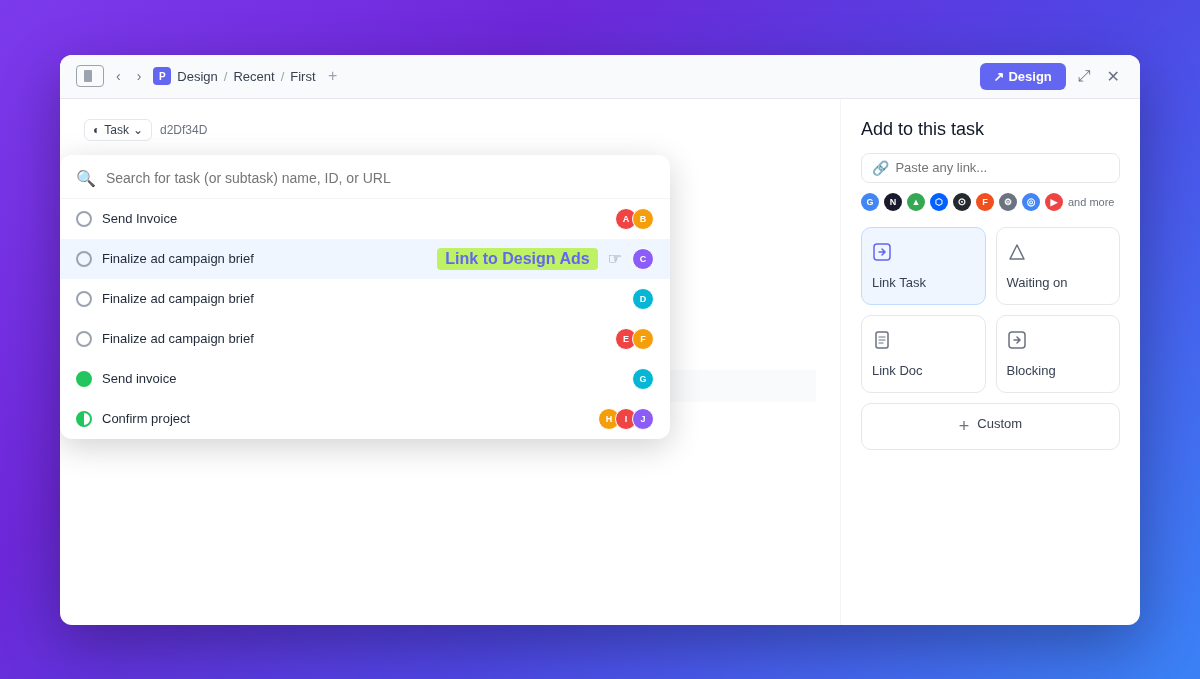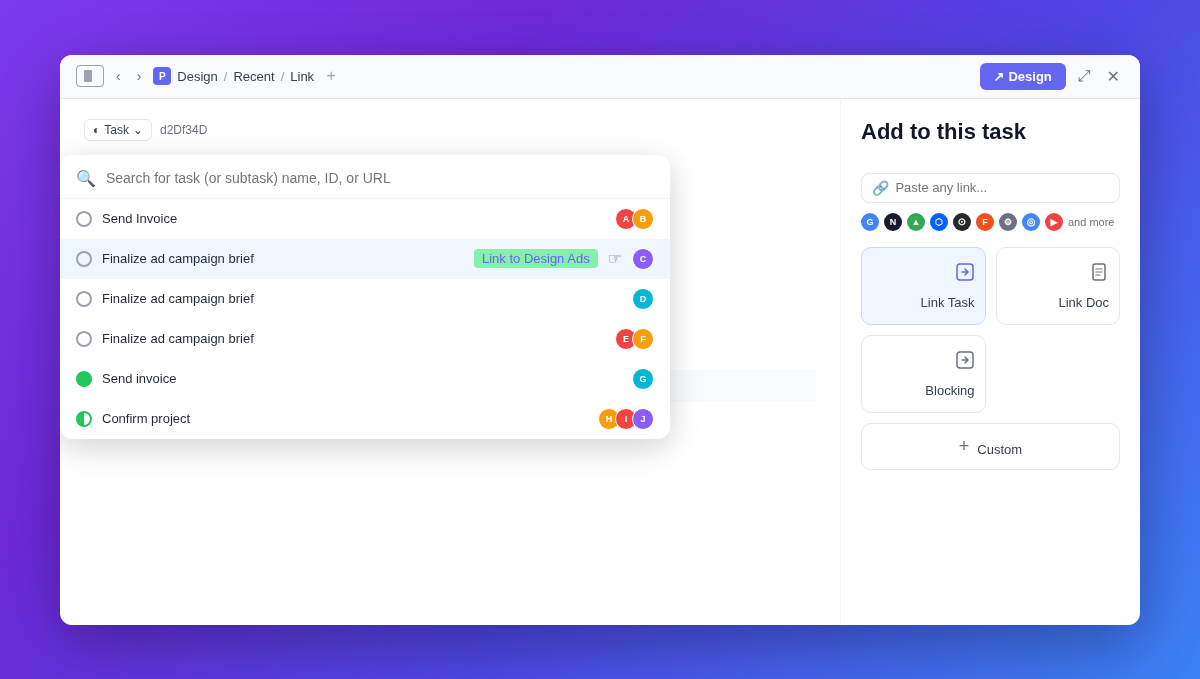--- a/index.html
+++ b/index.html
@@ -209,22 +209,22 @@
     .task-status-dot.green { background: #22c55e; border-color: #22c55e; }
     .task-status-dot.half {
       background: linear-gradient(90deg, #22c55e 50%, transparent 50%);
       border-color: #22c55e;
     }
 
     .dropdown-task-name {
       flex: 1; font-size: 13px; color: #1f2937; font-weight: 500;
     }
     .link-badge {
-      font-size: 13px; color: #6366f1; font-weight: 400;
-      background: #86efac;
+      font-size: 16px; color: #6366f1; font-weight: 700;
+      background: #bef264;
       padding: 2px 8px; border-radius: 4px;
     }
     .cursor-icon {
       font-size: 16px; color: #6b7280;
     }
     .avatars {
       display: flex; align-items: center;
     }
     .avatar {
       width: 22px; height: 22px;
@@ -239,22 +239,22 @@
     .avatar:first-child { margin-left: 0; }
 
     
     .right-panel {
       width: 300px;
       border-left: 1px solid #f3f4f6;
       padding: 20px;
       flex-shrink: 0;
     }
     .right-panel-title {
-      font-size: 22px; font-weight: 700; color: #111827;
-      margin-bottom: 28px;
+      font-size: 18px; font-weight: 400; color: #111827;
+      margin-bottom: 13px;
     }
     .connect-url-label {
       font-size: 13px; font-weight: 600; color: #374151;
       margin-bottom: 8px;
     }
     .url-input-row {
       display: flex; align-items: center; gap: 6px;
       border: 1px solid #e5e7eb;
       border-radius: 8px;
       padding: 6px 10px;
@@ -282,21 +282,21 @@
     .action-grid {
       display: grid;
       grid-template-columns: 1fr 1fr;
       gap: 10px;
     }
     .action-card {
       border: 1px solid #e5e7eb;
       border-radius: 10px;
       padding: 14px 10px;
       display: flex; flex-direction: column;
-      align-items: flex-end; justify-content: center;
+      align-items: flex-start; justify-content: center;
       gap: 8px;
       cursor: pointer;
       transition: background 0.15s;
     }
     .action-card.active {
       background: #eff6ff;
       border-color: #bfdbfe;
     }
     .action-card-icon { font-size: 20px; color: #6b7280; }
     .action-card-label {
@@ -319,21 +319,21 @@
         <div class="sidebar-toggle-inner"></div>
       </div>
       <button class="nav-btn">‹</button>
       <button class="nav-btn">›</button>
       <div class="breadcrumb">
         <div class="breadcrumb-icon">P</div>
         <span>Design</span>
         <span class="breadcrumb-sep">/</span>
         <span>Recent</span>
         <span class="breadcrumb-sep">/</span>
-        <span>Link</span>
+        <span>First</span>
         <button class="breadcrumb-add">+</button>
       </div>
     </div>
     <div class="title-bar-right">
       <button class="share-btn">
         <span>↗</span>
         <span>Design</span>
       </button>
       <button class="icon-btn">⤢</button>
       <button class="icon-btn">✕</button>
@@ -491,20 +491,28 @@
         <div class="action-card active">
           <span class="action-card-icon">
             <svg width="20" height="20" viewBox="0 0 20 20" fill="none">
               <rect x="2" y="2" width="16" height="16" rx="3" stroke="#6366f1" stroke-width="1.5"></rect>
               <path d="M7 10h6M10 7l3 3-3 3" stroke="#6366f1" stroke-width="1.5" stroke-linecap="round"></path>
             </svg>
           </span>
           <span class="action-card-label">Link Task</span>
         </div>
 
+        <div class="action-card">
+          <span class="action-card-icon">
+            <svg width="20" height="20" viewBox="0 0 20 20" fill="none">
+              <path d="M10 3 L17 17 L3 17 Z" stroke="#6b7280" stroke-width="1.5" stroke-linejoin="round" fill="none"></path>
+            </svg>
+          </span>
+          <span class="action-card-label">Waiting on</span>
+        </div>
 
         <div class="action-card">
           <span class="action-card-icon">
             <svg width="20" height="20" viewBox="0 0 20 20" fill="none">
               <rect x="4" y="2" width="12" height="16" rx="2" stroke="#6b7280" stroke-width="1.5"></rect>
               <path d="M7 7h6M7 10h6M7 13h4" stroke="#6b7280" stroke-width="1.2" stroke-linecap="round"></path>
             </svg>
           </span>
           <span class="action-card-label">Link Doc</span>
         </div>

